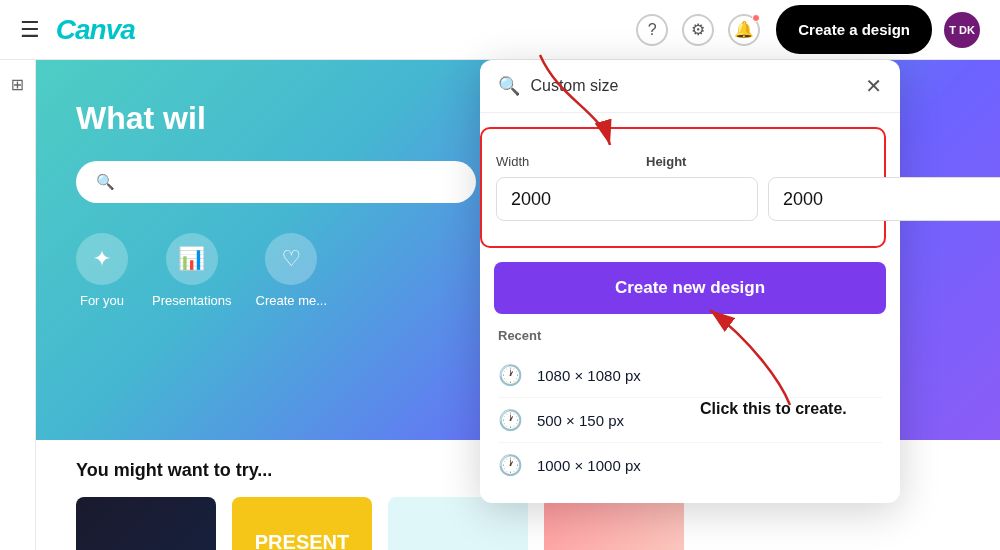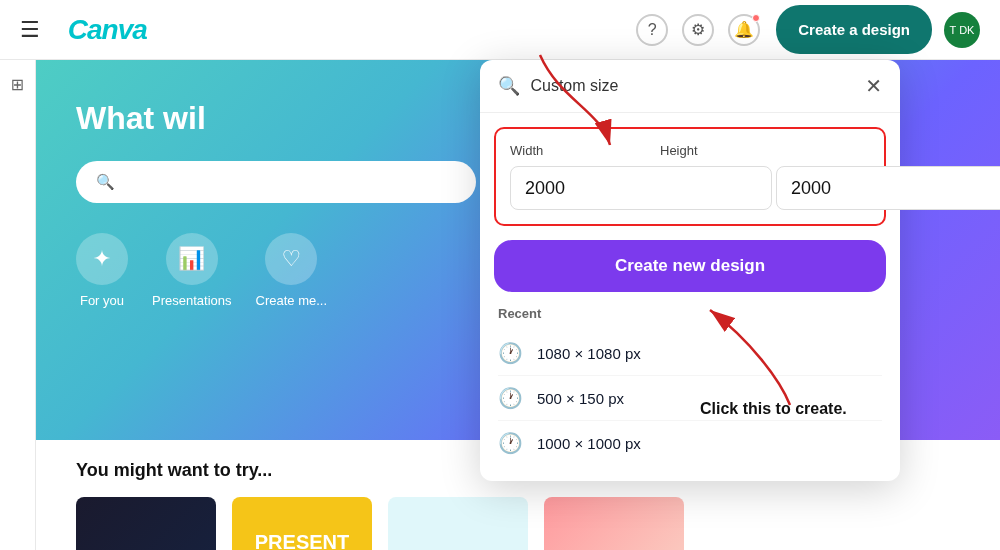--- a/index.html
+++ b/index.html
@@ -29,21 +29,20 @@
       margin-right: 16px;
       color: #333;
     }
     .logo {
       font-size: 28px;
       font-weight: 700;
       color: #00C4CC;
       font-style: italic;
       margin-right: auto;
       letter-spacing: -1px;
-      margin-left: 12px;
     }
     .header-annotation {
       font-size: 17px;
       font-weight: 700;
       color: #111;
       margin-right: 10px;
     }
     .header-icons {
       display: flex;
       align-items: center;
@@ -68,41 +67,41 @@
       position: absolute;
       top: -2px;
       right: -2px;
       width: 8px;
       height: 8px;
       background: #ff6b6b;
       border-radius: 50%;
       border: 1px solid #fff;
     }
     .create-btn {
-      background: #0f766e;
+      background: #000000;
       color: #fff;
       border: none;
       border-radius: 24px;
       padding: 16px 22px;
       font-size: 15px;
       font-weight: 600;
       cursor: pointer;
       margin-right: 12px;
     }
     .avatar {
       width: 36px;
       height: 36px;
       border-radius: 50%;
-      background: #15803d;
+      background: #701a75;
       display: flex;
       align-items: center;
       justify-content: center;
       color: #fff;
       font-size: 11px;
-      font-weight: 400;
+      font-weight: 700;
       cursor: pointer;
     }
 
     
     .main-content {
       display: flex;
       height: calc(550px - 60px);
       position: relative;
     }
 
@@ -256,42 +255,42 @@
     }
     .panel-close {
       font-size: 20px;
       color: #555;
       cursor: pointer;
       font-weight: 300;
     }
 
     
     .size-inputs-container {
-      margin: 14px 14px 0 14px;
+      margin: 14px 14px 0 0;
       border: 2.5px solid #e22;
       border-radius: 10px;
-      padding: 14px 14px;
+      padding: 25px 14px;
       background: #fff;
     }
     .size-labels {
       display: flex;
       gap: 10px;
       margin-bottom: 8px;
     }
     .size-label {
       font-size: 13px;
       color: #444;
       font-weight: 500;
     }
     .size-label-width { flex: 0 0 140px; }
-    .size-label-height { flex: 0 0 140px; }
+    .size-label-height { flex: 0 0 140px; font-weight: bold; }
     .size-inputs-row {
       display: flex;
       align-items: center;
-      gap: 4px;
+      gap: 10px;
     }
     .size-input {
       flex: 0 0 140px;
       height: 44px;
       border: 1.5px solid #ddd;
       border-radius: 8px;
       font-size: 18px;
       font-weight: 500;
       padding: 0 14px;
       color: #111;
@@ -299,21 +298,21 @@
     }
 
     
     .create-design-btn {
       display: block;
       width: calc(100% - 28px);
       margin: 14px 14px;
       background: #7C3AED;
       color: #fff;
       border: none;
-      border-radius: 18px;
+      border-radius: 8px;
       padding: 16px;
       font-size: 17px;
       font-weight: 600;
       cursor: pointer;
       text-align: center;
     }
 
     
     .recent-section {
       padding: 0 18px 16px 18px;

